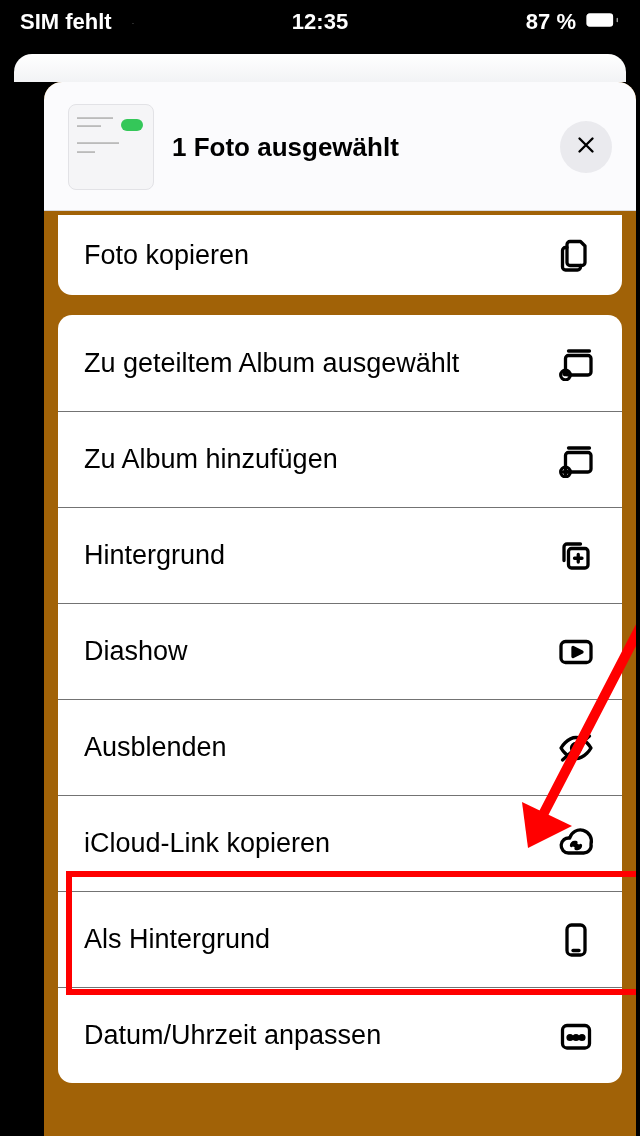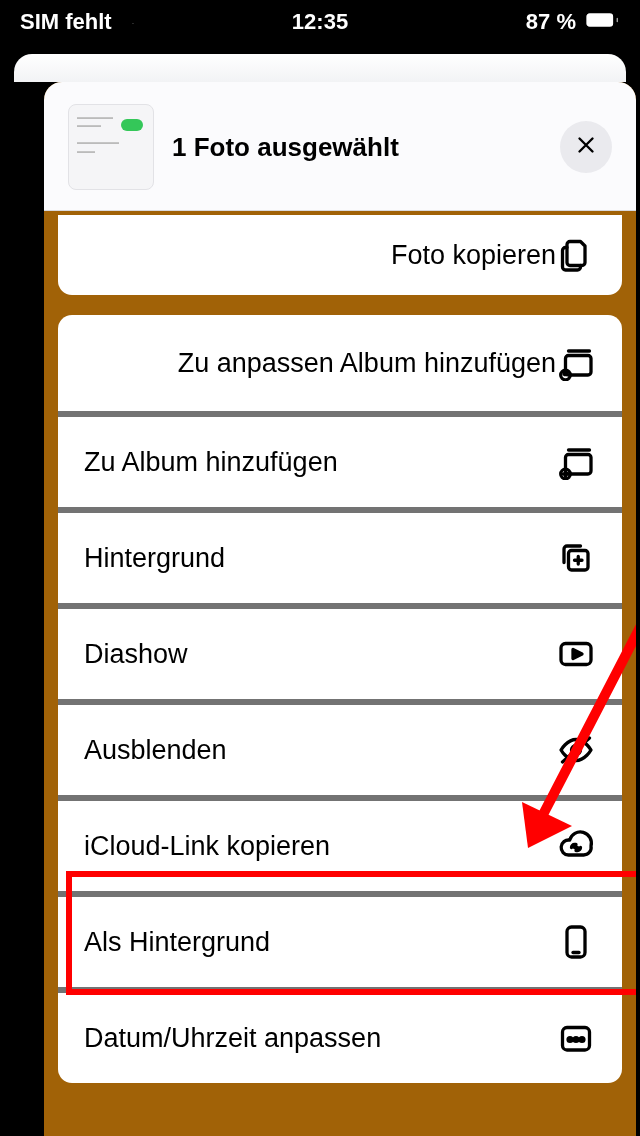--- a/index.html
+++ b/index.html
@@ -78,23 +78,23 @@
     border-radius: 14px;
     overflow: hidden;
   }
   .group.first { margin-top: 4px; border-radius: 0 0 14px 14px; }
   .row {
     display: flex;
     align-items: center;
     justify-content: space-between;
     padding: 0 26px;
     height: 96px;
-    border-top: 6px solid #737373;
-  }
-  .row:first-child { border-top: none; justify-content: flex-end; }
+    border-top: 1px solid #737373;
+  }
+  .row:first-child { border-top: none; }
   .group.first .row { height: 80px; }
   .row-label { font-size: 27px; color: #000; }
   .row-icon { width: 40px; display:flex; justify-content:center; }
   .row-icon svg { width: 36px; height: 36px; }
 
   
   .annotation-box {
     position: absolute;
     border: 6px solid #ff0000;
     pointer-events: none;
@@ -170,21 +170,21 @@
           <svg viewBox="0 0 24 24">
               <path d="M8 3h7l3 3v11a2 2 0 0 1-2 2H8a2 2 0 0 1-2-2V5a2 2 0 0 1 2-2z"></path>
               <path d="M6 7H5a2 2 0 0 0-2 2v11a2 2 0 0 0 2 2h8a2 2 0 0 0 2-2v-1"></path>
             </svg>
         </span>
       </div>
     </div>
 
     <div class="group">
       <div class="row">
-        <span class="row-label">Zu anpassen Album hinzufügen</span>
+        <span class="row-label">Zu geteiltem Album ausgewählt</span>
         <span class="row-icon">
           <svg viewBox="0 0 24 24">
               <rect x="5" y="7" width="17" height="13" rx="2"></rect>
               <path d="M7 4h14"></path>
               <circle cx="5" cy="20" r="3.2"></circle>
               <circle cx="5" cy="18.8" r="1" fill="#000"></circle>
             </svg>
         </span>
       </div>
       <div class="row">

